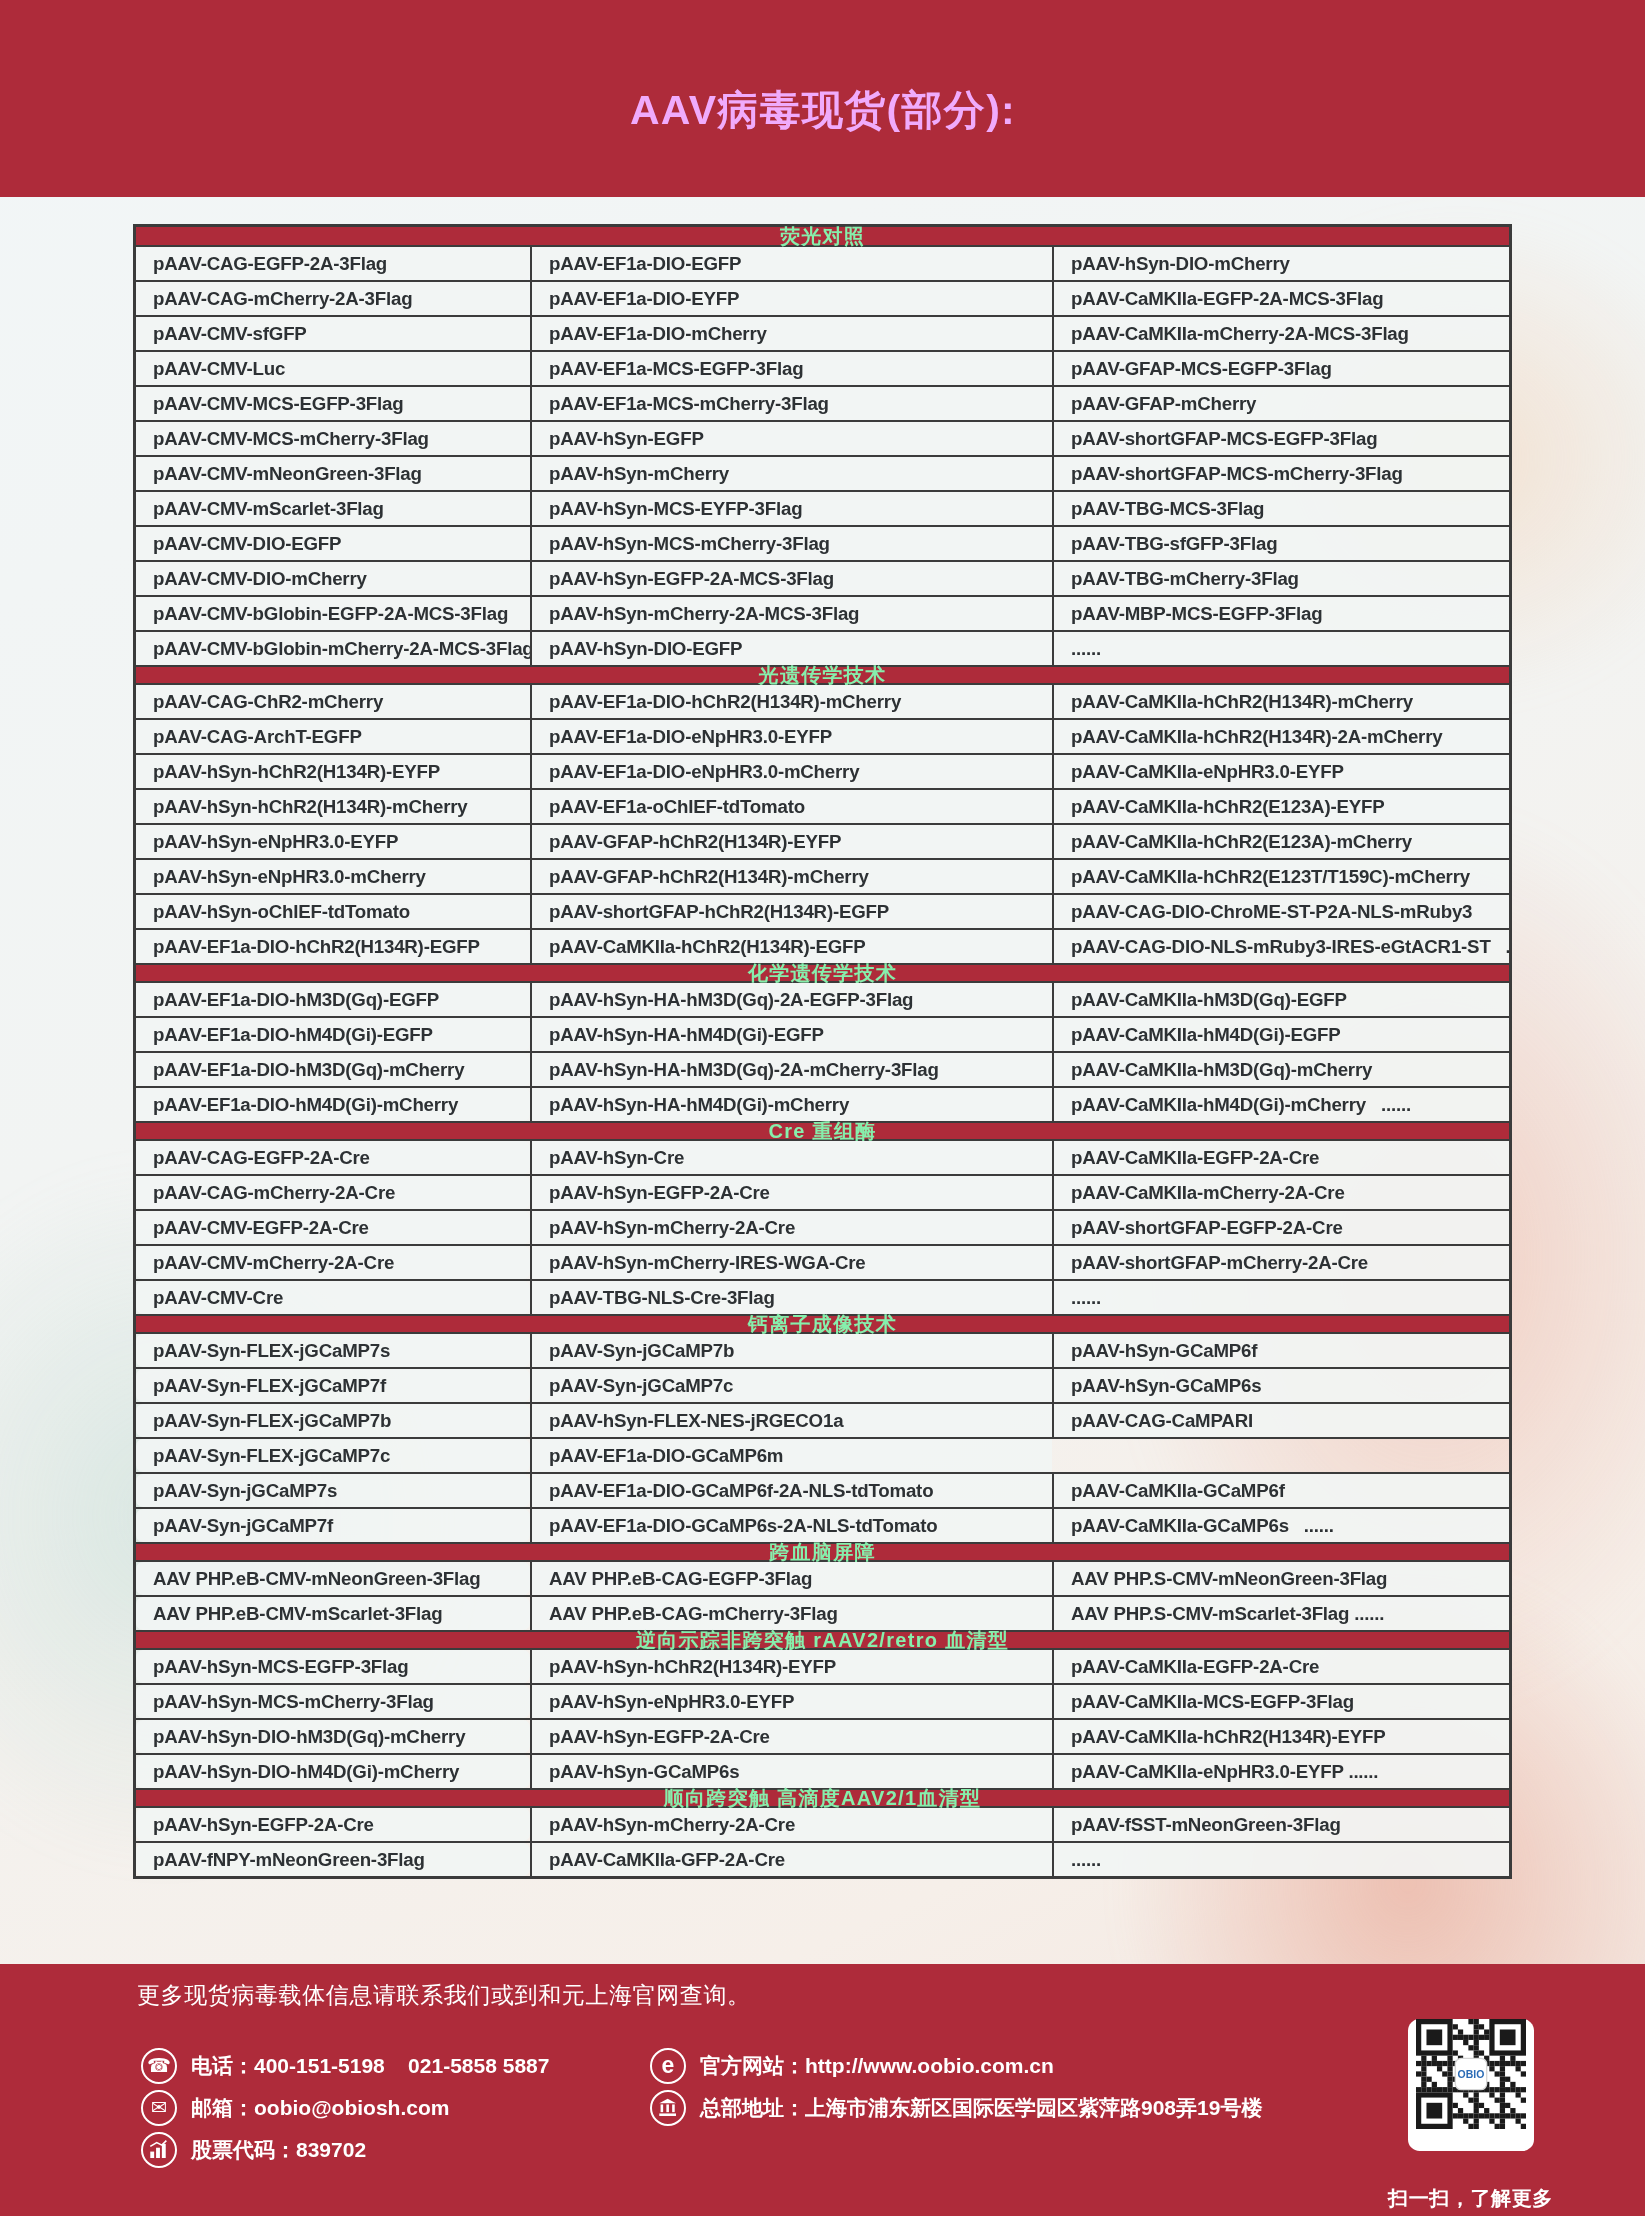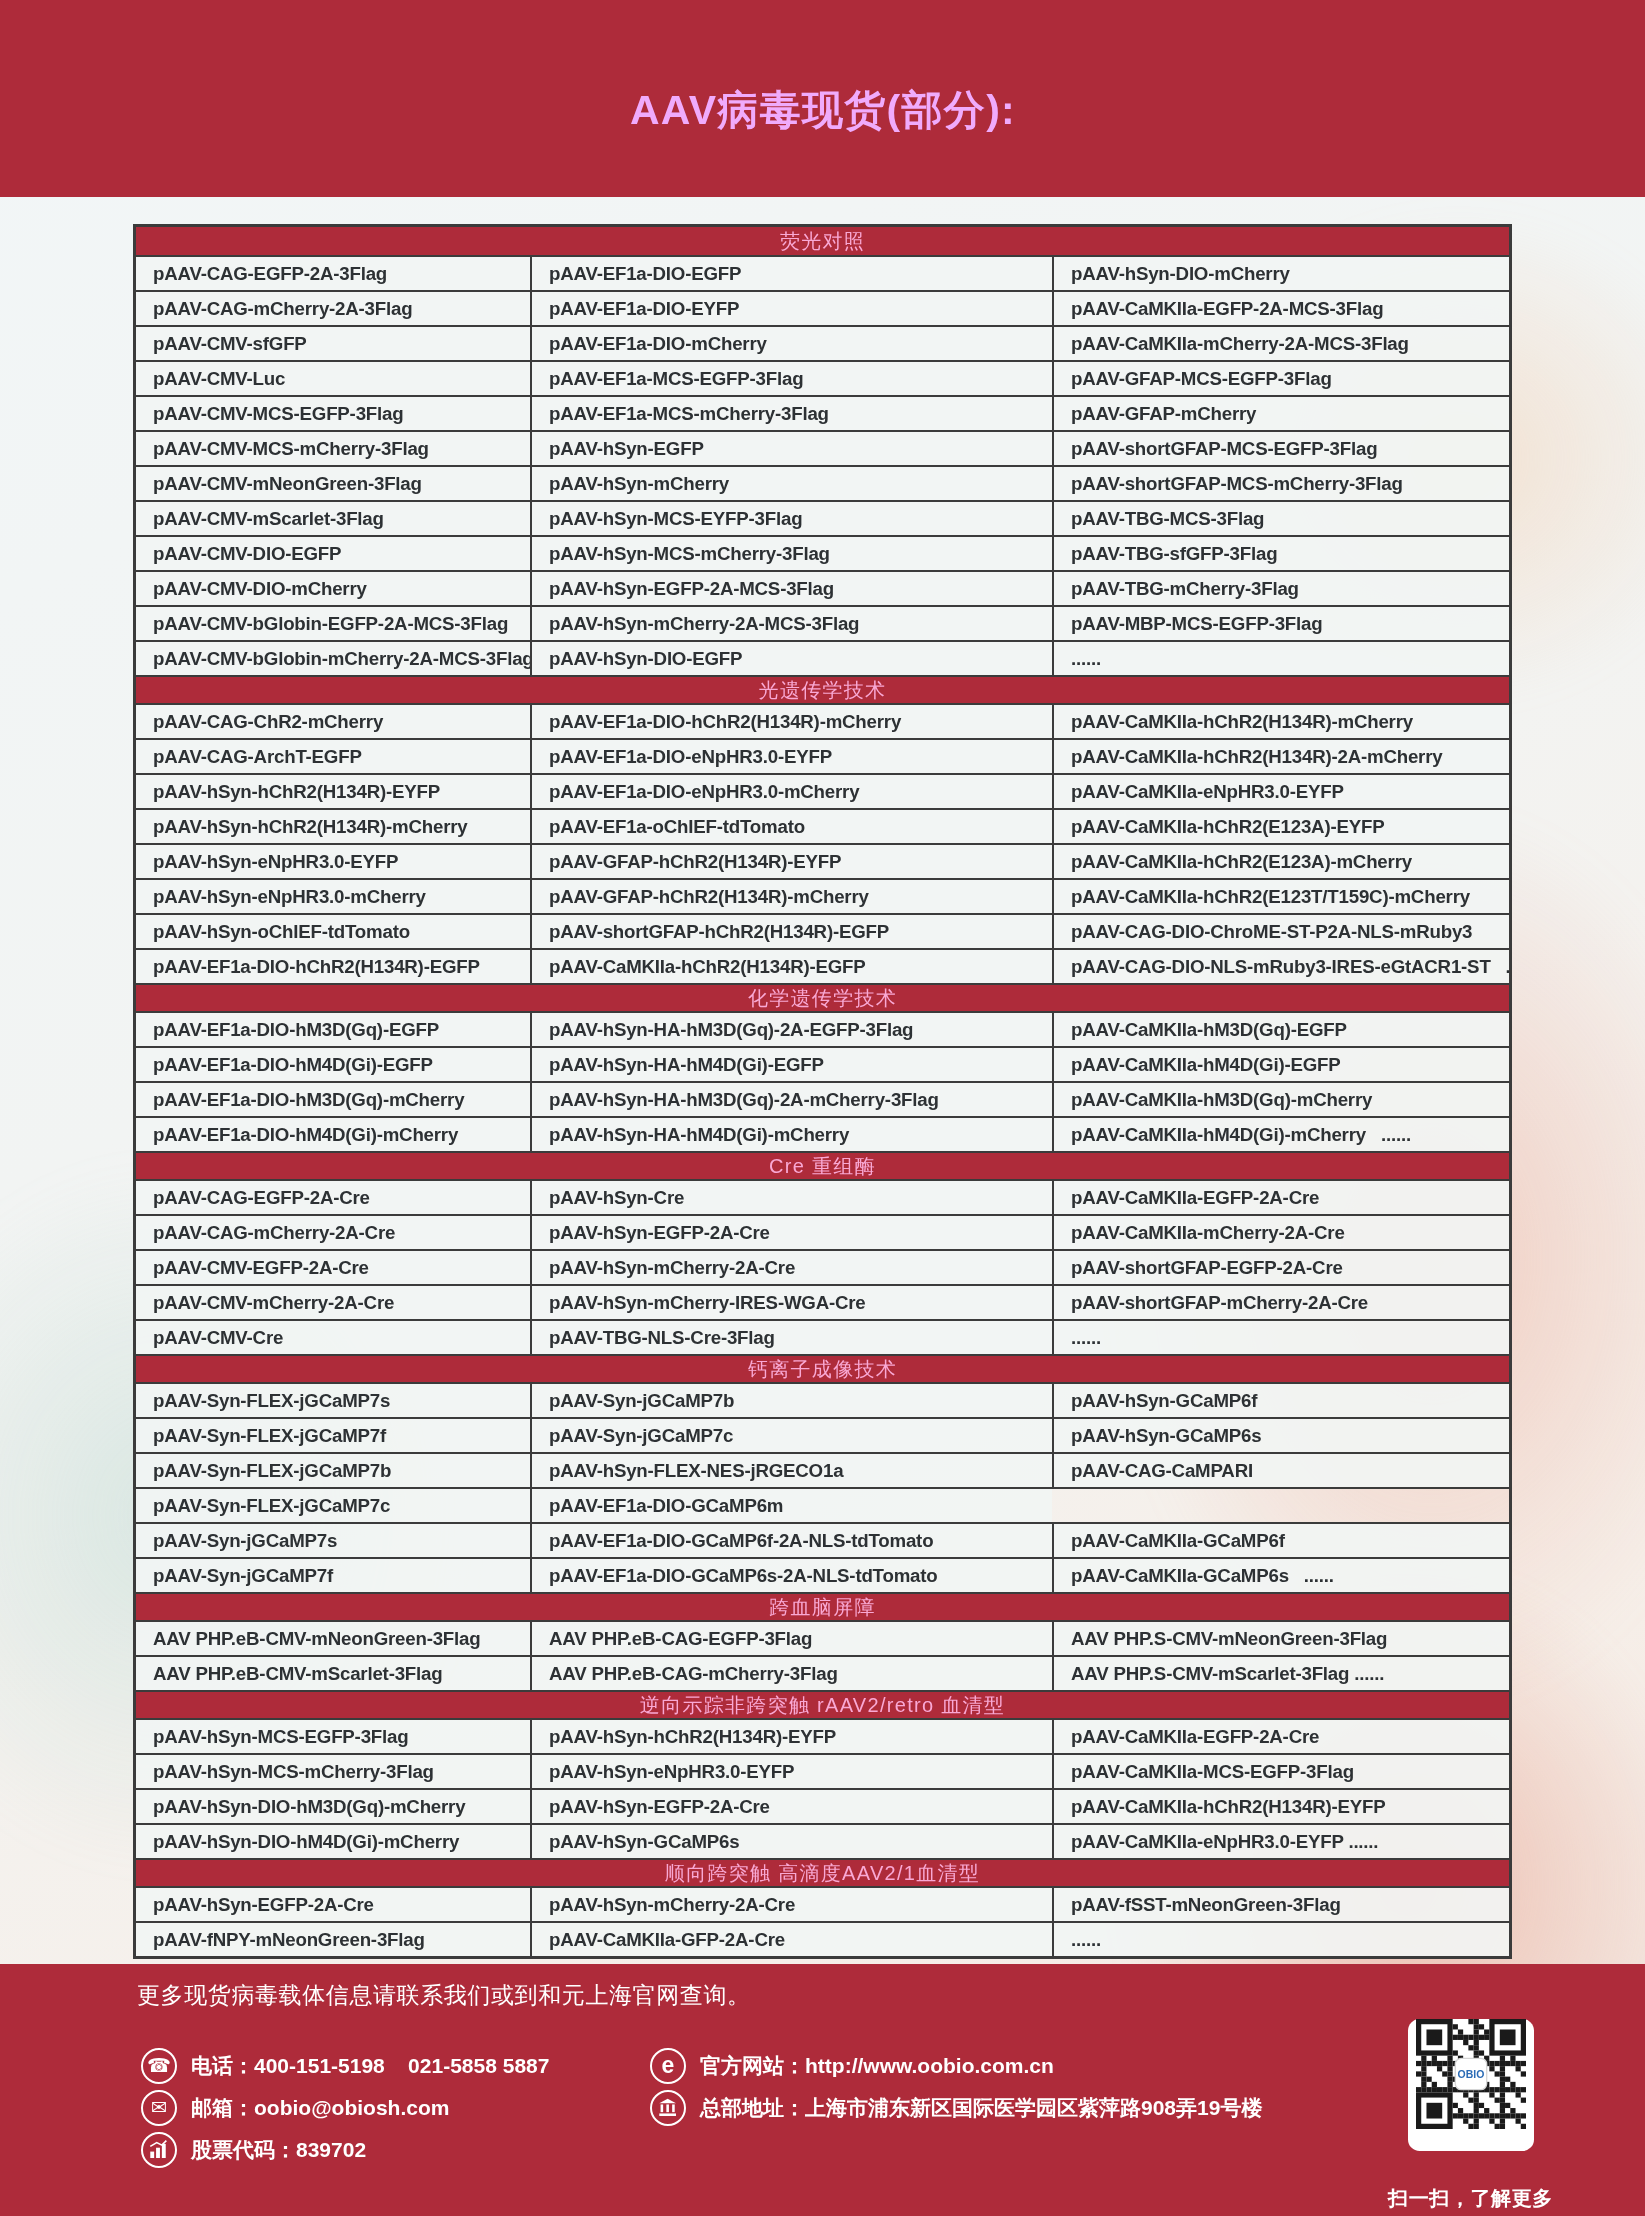--- a/index.html
+++ b/index.html
@@ -17,27 +17,27 @@
   .tint-mid-left{left:-142px;top:1161px;width:613px;height:709px;
         background:radial-gradient(closest-side,rgba(158,206,196,.30),rgba(158,206,196,0));filter:blur(19.3px);}
 
   .title-band{position:absolute;left:0;top:0;width:100%;height:197px;background:#ae2b3a;
         display:flex;align-items:center;justify-content:center;}
   .title{color:#f0abfc;font-size:41px;font-weight:bold;letter-spacing:1.3px;padding-top:24.5px;}
 
   .aav-table{position:absolute;left:133px;top:224px;width:1379px;border:3.9px solid #3b3b3b;box-sizing:border-box;}
   .aav-table>div{border-top:2.6px solid #3b3b3b;box-sizing:border-box;}
   .aav-table>div:first-child{border-top:none;}
-  .shead{height:28px;background:#ae2b3a;color:#f9a8d4;font-weight:normal;font-size:20px;
+  .shead{height:18px;background:#ae2b3a;color:#86efac;font-weight:bold;font-size:20px;
         display:flex;align-items:center;justify-content:center;letter-spacing:1.3px;}
   .trow{display:flex;height:35px;}
   .tcell{box-sizing:border-box;display:flex;align-items:center;padding-left:17px;
         background:rgba(242,245,244,0.90);color:#2d3134;font-weight:bold;font-size:18.7px;
         letter-spacing:-0.2px;white-space:pre;overflow:hidden;}
-  .c0{width:394px;}
+  .c0{width:394px;border-radius:7px;}
   .c1{width:522px;border-left:2.6px solid #3b3b3b;}
   .c2{flex:1;border-left:2.6px solid #3b3b3b;}
 
   .footer{position:absolute;left:0;top:1964px;width:100%;height:252px;background:#ae2b3a;color:#fff;}
   .fnote{position:absolute;left:137px;top:15.5px;font-size:23px;font-weight:normal;letter-spacing:0.6px;}
   .fcol{position:absolute;display:flex;flex-direction:column;gap:5.2px;}
   .fcol.left{left:141px;top:83px;}
   .fcol.right{left:650px;top:83px;}
   .frow{display:flex;align-items:center;gap:14px;height:37px;font-size:21px;font-weight:bold;white-space:pre;}
   .circle{width:36px;height:36px;border:2.6px solid #fff;border-radius:50%;box-sizing:border-box;

